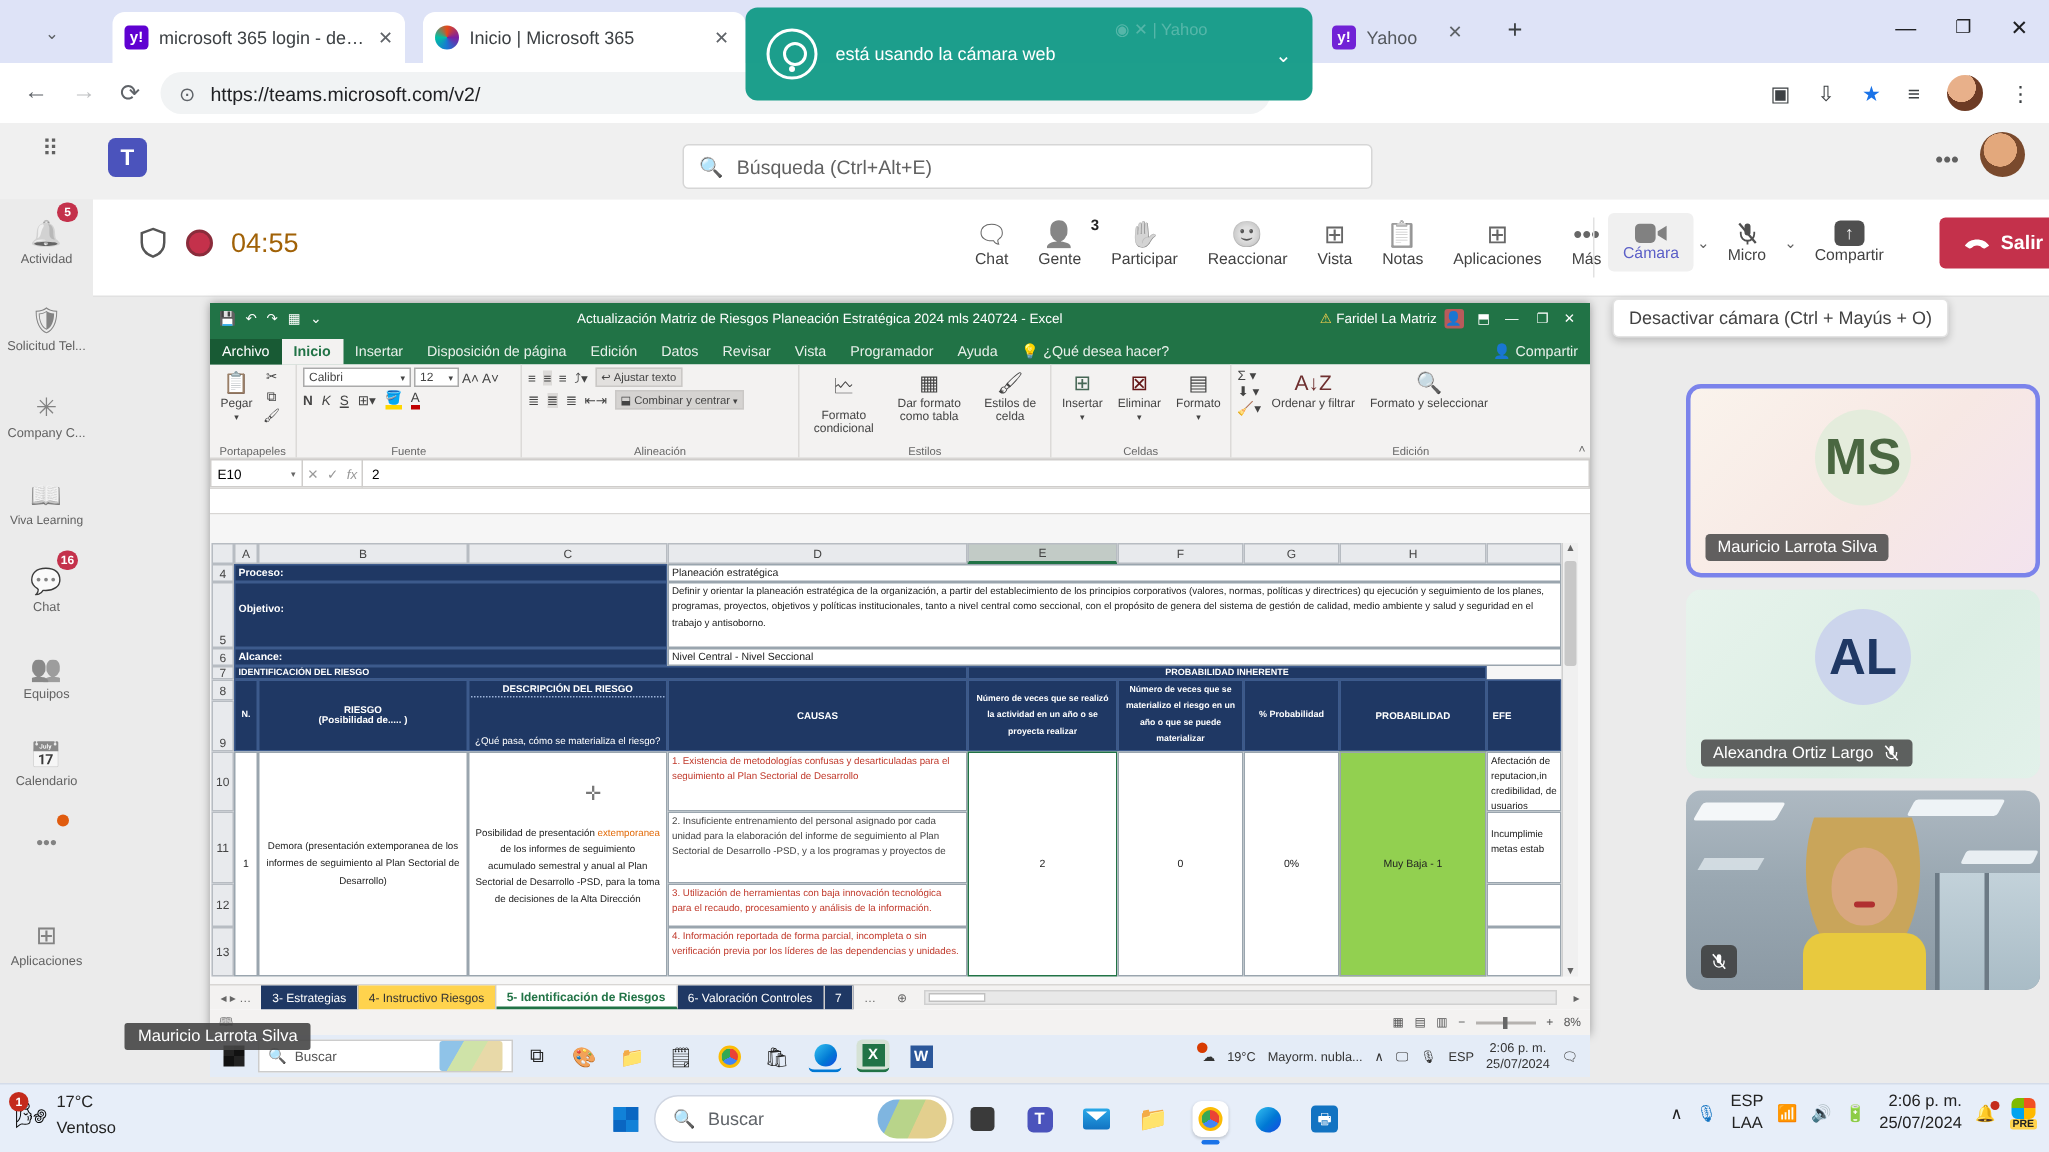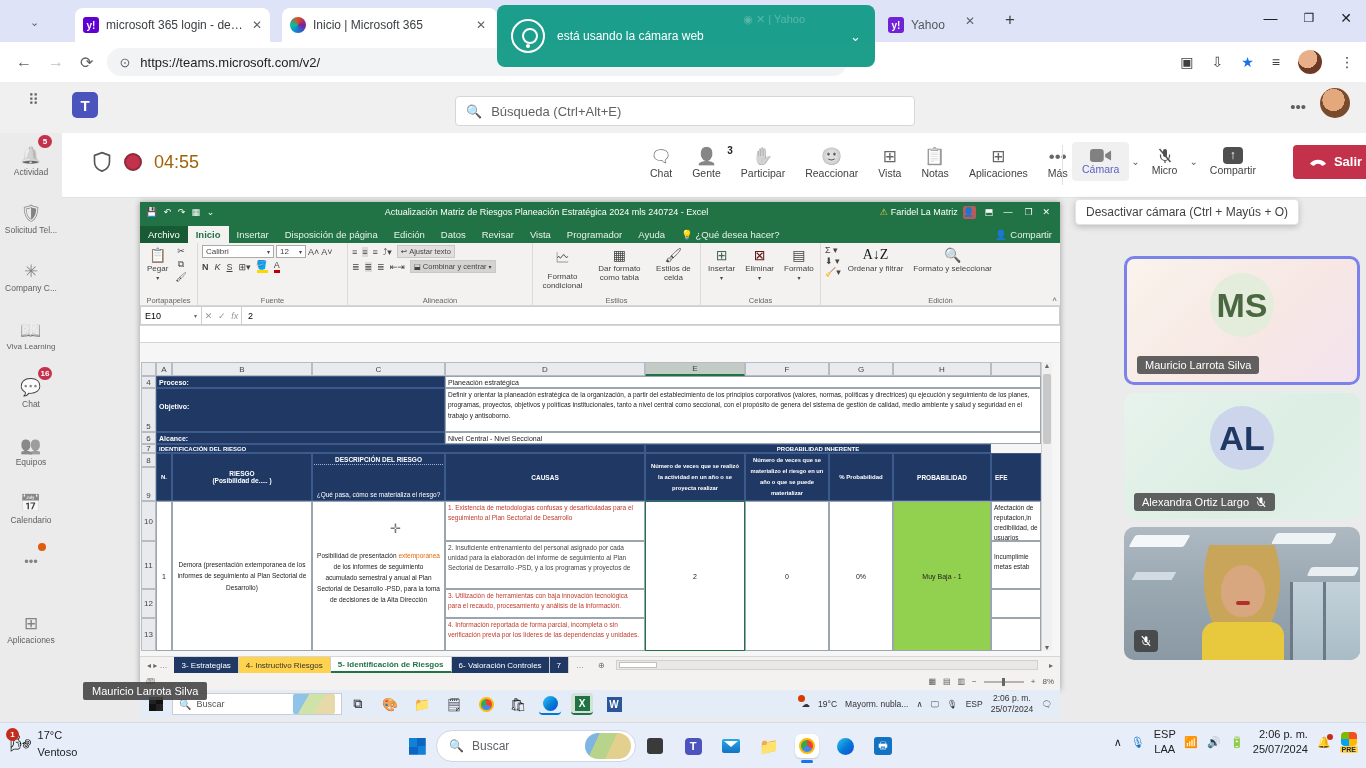--- a/index.html
+++ b/index.html
@@ -398,21 +398,21 @@
         </div>
       <span class="glabel">Celdas</span>
     </div>
     <div class="rgroup" style="flex:1;border-right:none;">
       <div class="col" style="align-items:flex-start;font-size:9px;gap:1px;">
         <span>Σ ▾</span>
         <span>⬇ ▾</span>
         <span>🧹▾</span>
       </div>
       <div class="rbig">
-          <span class="ic" style="color:#0f172a;font-family:Liberation Serif, serif;">A↓Z</span>
+          <span class="ic" style="color:#b91c1c;">A↓Z</span>
           <span>Ordenar y filtrar</span>
         </div>
       <div class="rbig">
           <span class="ic" style="color:#2b579a;">🔍</span>
           <span>Formato y seleccionar</span>
         </div>
       <span class="abs" style="right:3px;bottom:1px;font-size:8px;color:#666;">˄</span>
       <span class="glabel">Edición</span>
     </div>
   </div>

